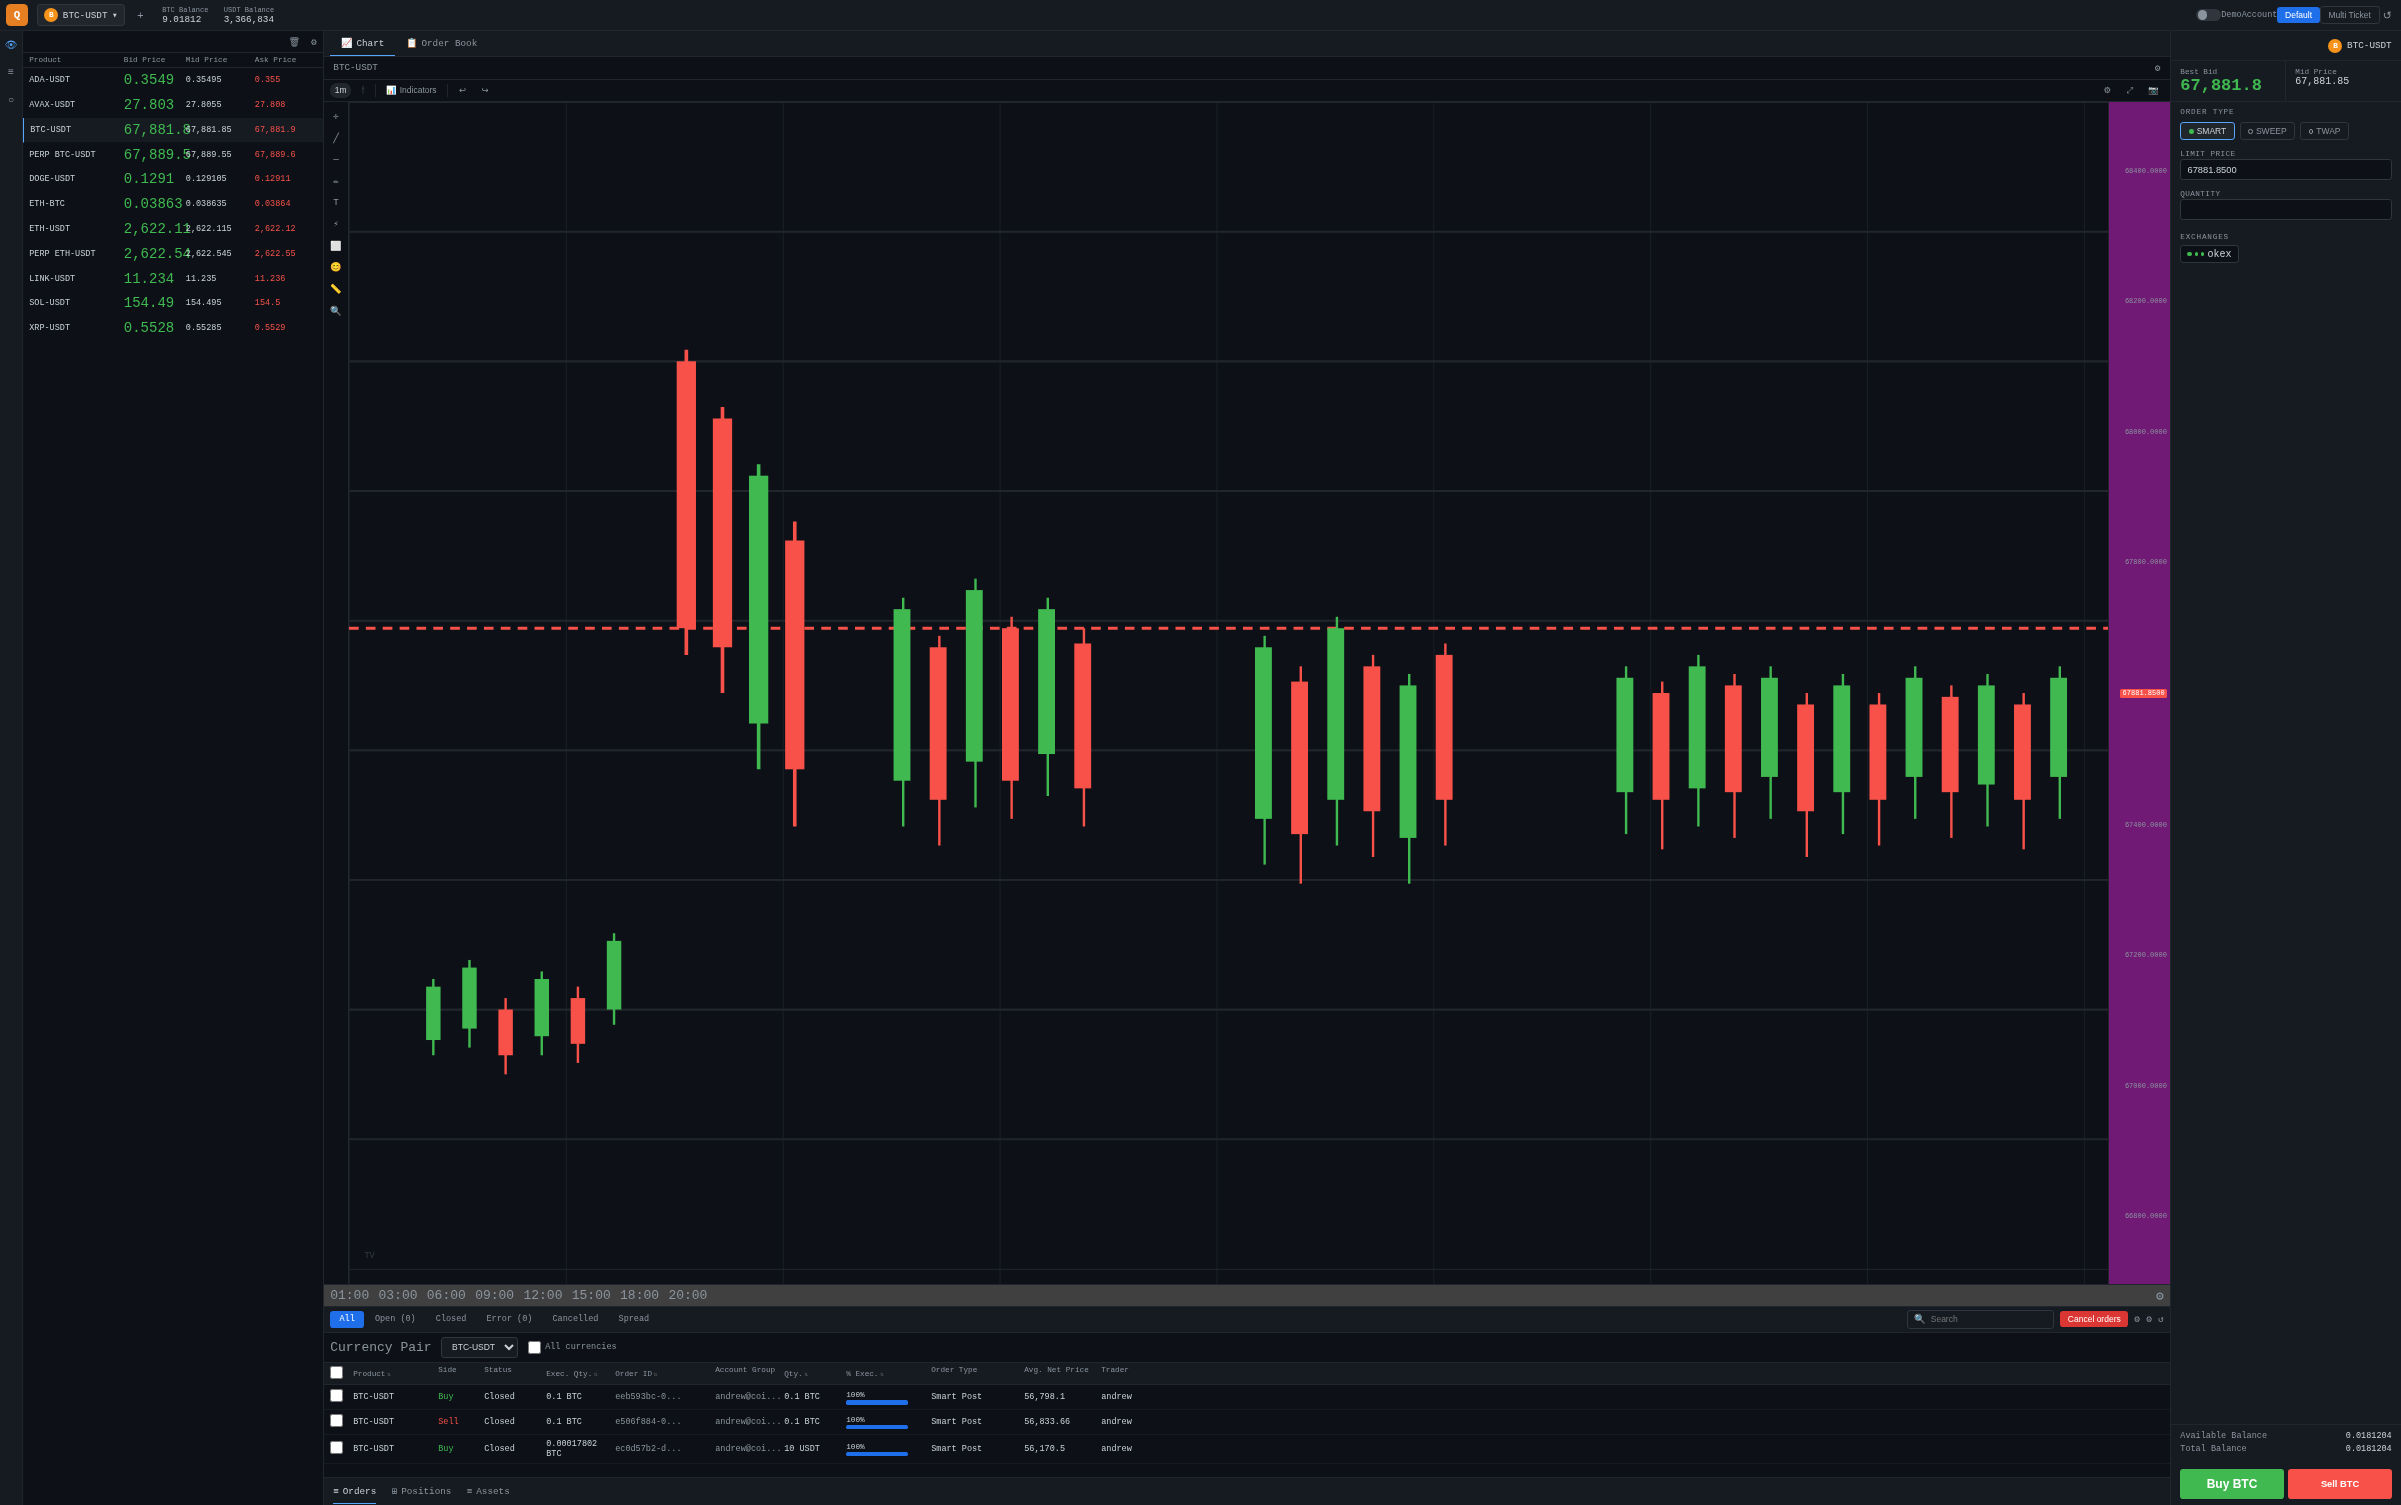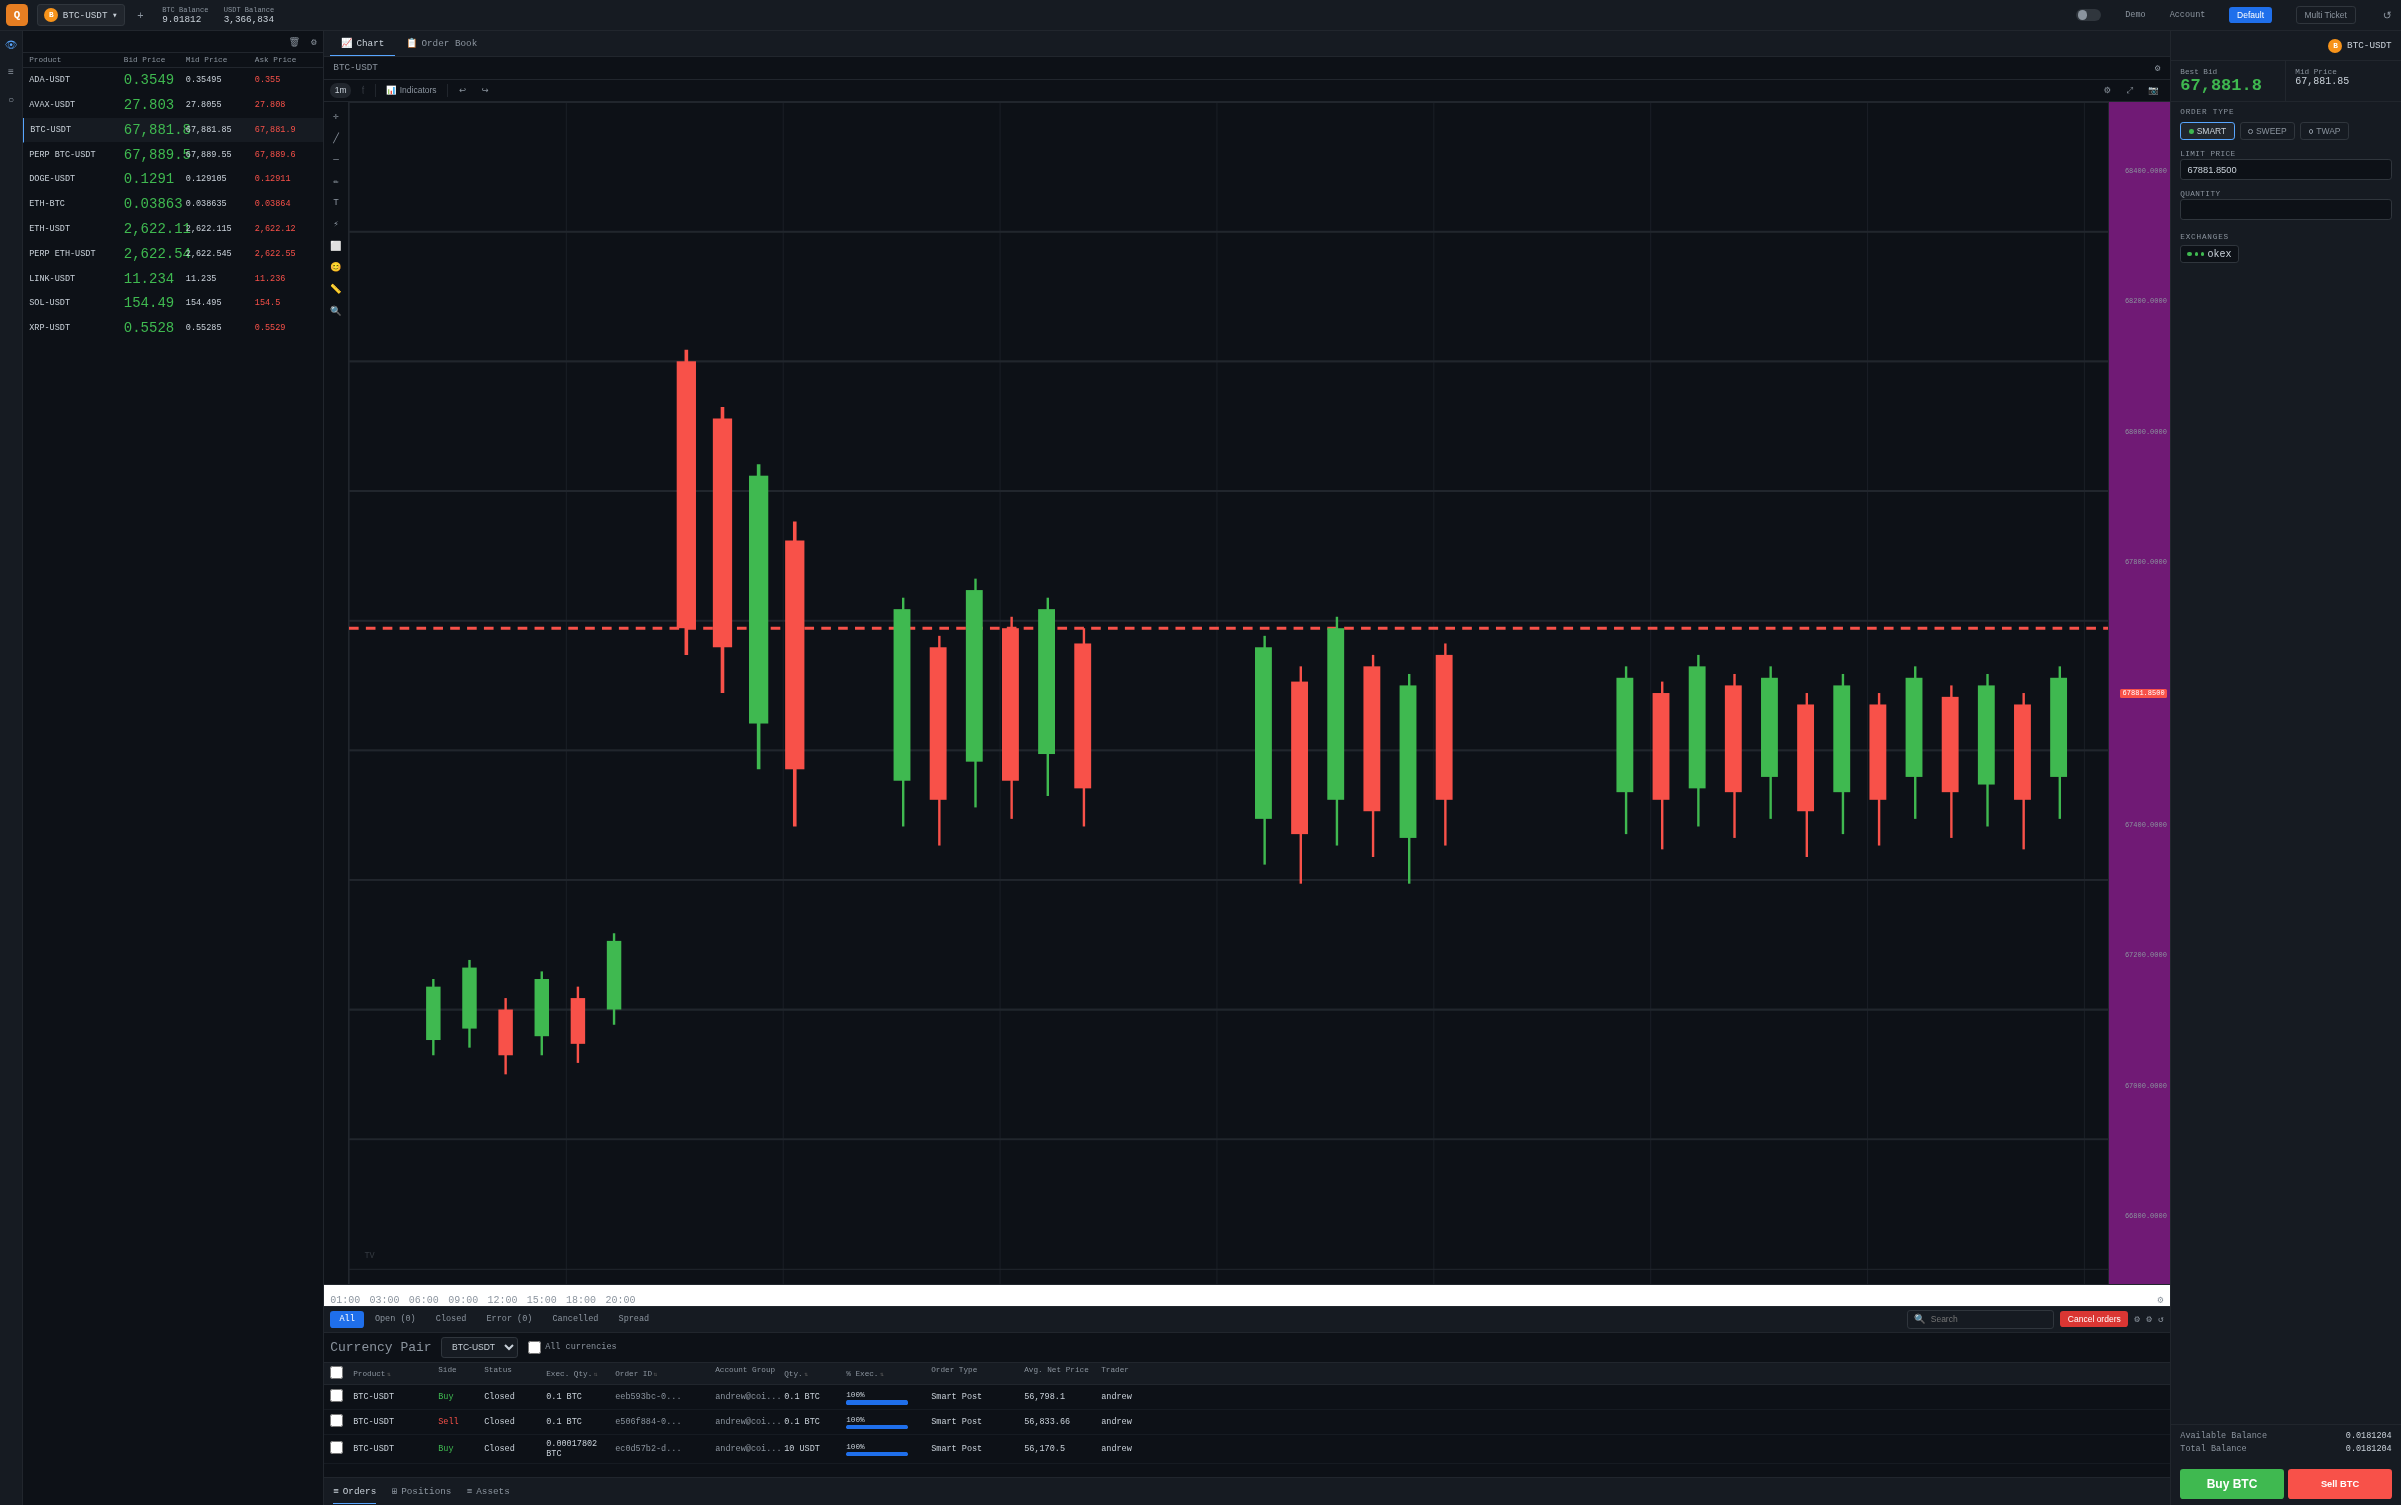--- a/index.html
+++ b/index.html
@@ -73,21 +73,21 @@
       color: #8b949e;
     }
     .balance-value {
       font-size: 9.3px;
       color: #c9d1d9;
     }
     .spacer { flex: 1; }
     .topbar-right {
       display: flex;
       align-items: center;
-      gap: 24px;
+      gap: 0;
     }
     .toggle-switch {
       width: 25px;
       height: 12.3px;
       background: #30363d;
       border-radius: 6.2px;
       position: relative;
       cursor: pointer;
     }
     .toggle-switch::after {
@@ -328,27 +328,27 @@
     .chart-watermark {
       position: absolute;
       bottom: 23px;
       left: 15.4px;
       opacity: 0.3;
       font-size: 8.5px;
       color: #8b949e;
     }
     .chart-bottom-bar {
       height: 21.6px;
-      background: #ffffff;
+      background: #404040;
       border-top: 0.8px solid #21262d;
       display: flex;
-      align-items: flex-end;
+      align-items: center;
       padding: 0 6.2px;
       gap: 9.3px;
-      font-size: 10px;
+      font-size: 13px;
       color: #8b949e;
     }
 
     
     .orders-panel {
       height: 170px;
       background: #0d1117;
       display: flex;
       flex-direction: column;
       flex-shrink: 0;

